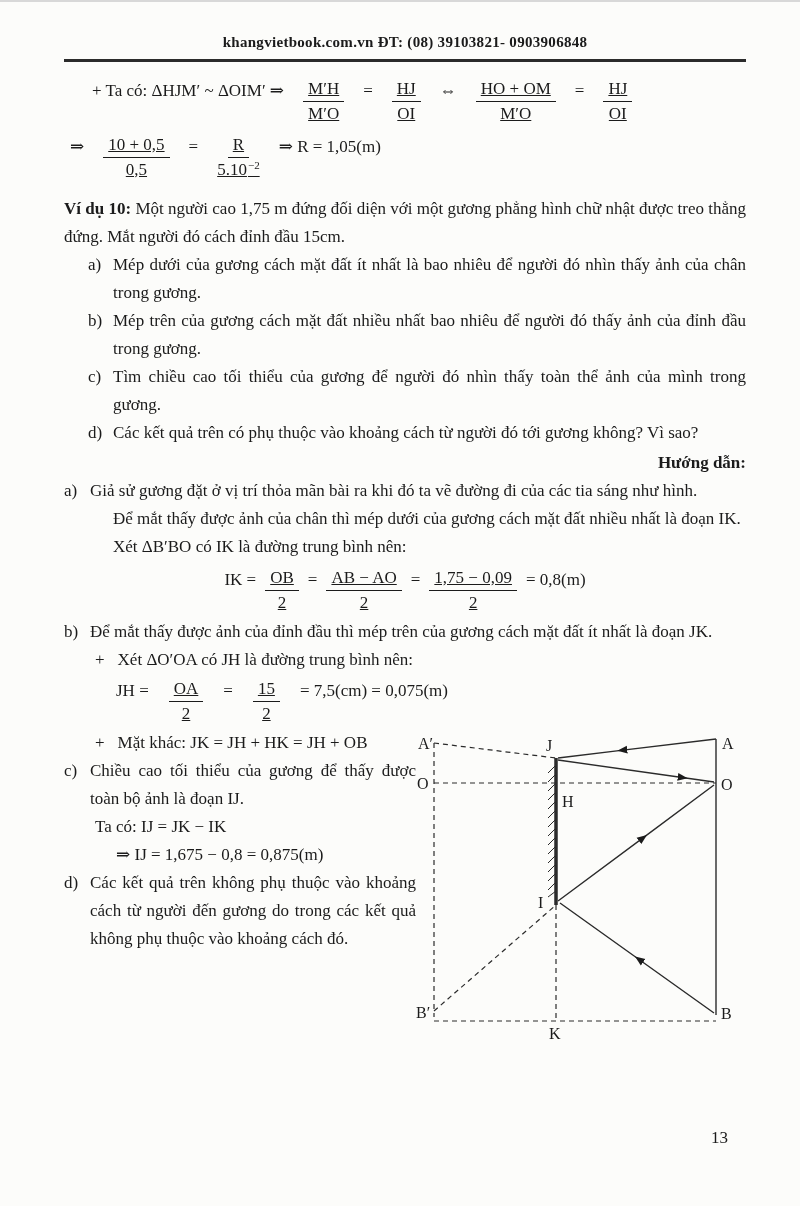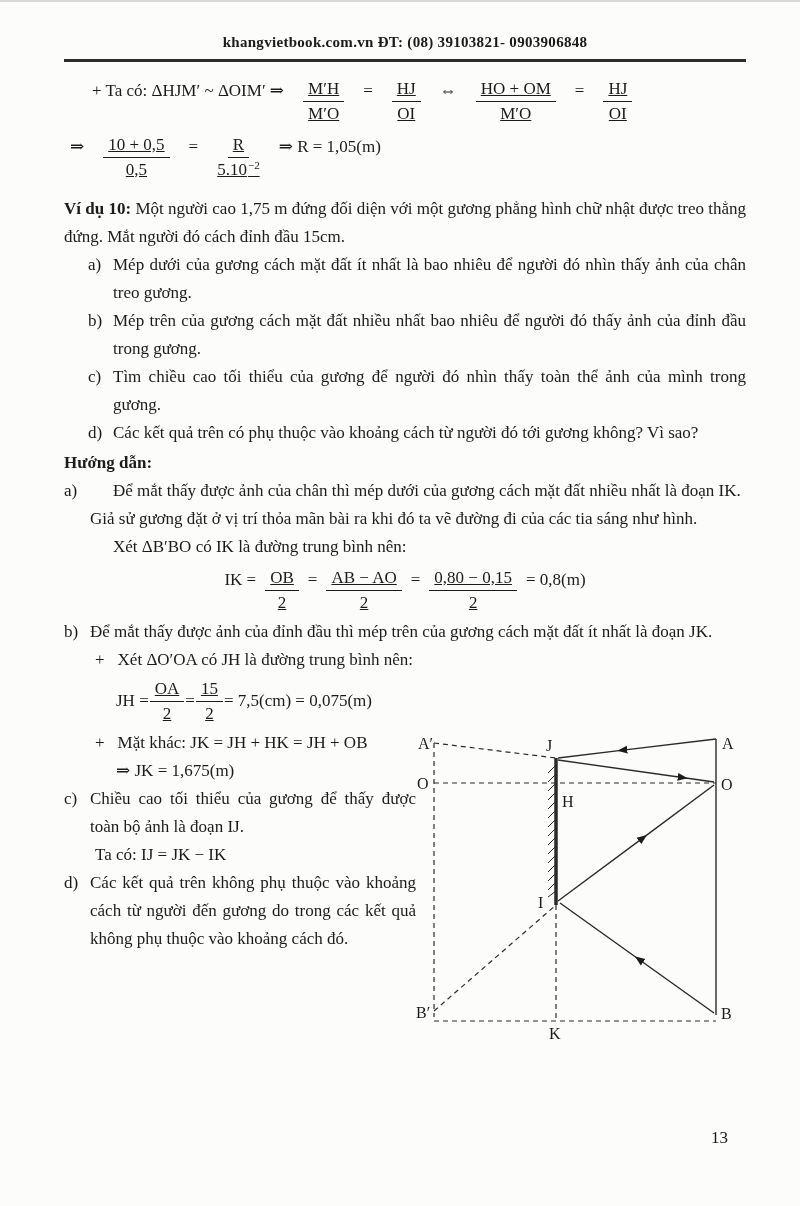--- a/index.html
+++ b/index.html
@@ -24,30 +24,30 @@
   sup.exp { font-size: 11px; line-height: 1; vertical-align: 6px; margin-left: 1px; }
 
   .para { text-align: justify; }
   .example-para { margin-top: 14px; }
   .bold { font-weight: 700; }
 
   .qitem { display: flex; padding-left: 24px; }
   .qitem .marker { flex: none; width: 25px; }
   .qitem .body { flex: 1; text-align: justify; }
 
-  .hd-title { font-weight: 700; margin-top: 2px; }
+  .hd-title { font-weight: 700; margin-top: 2px; text-align: right; }
 
   .sitem { display: flex; }
   .sitem .marker { flex: none; width: 26px; }
   .sitem .body { flex: 1; text-align: justify; }
   .tindent { text-indent: 23px; }
 
   .bullet-line { display: flex; gap: 13px; padding-left: 31px; }
   .fcenter { display: flex; align-items: flex-start; justify-content: center; gap: 9px; margin: 5px 0 4px; }
-  .fleft { display: flex; align-items: center; gap: 1px; padding-left: 52px; margin: 3px 0 2px; }
+  .fleft { display: flex; gap: 20px; padding-left: 52px; margin: 3px 0 2px; }
 
   .twocol { display: flex; margin-top: 4px; margin-right: -20px; }
   .col-left { flex: none; width: 352px; }
   .col-right { flex: none; width: 334px; padding-top: 2px; }
   .subline { padding-left: 31px; }
   .subline.arrow { padding-left: 52px; }
 
   .pagenum { position: absolute; right: 72px; top: 1122px; }
 
   svg text { font-family: "Liberation Serif", "DejaVu Serif", serif; font-size: 16px; fill: #1b1b1b; }
@@ -98,60 +98,60 @@
       <span>⇒ R = 1,05(m)</span>
     </div>
 
     <p class="para example-para">
       <span class="bold">Ví dụ 10:</span>
       <span>Một người cao 1,75 m đứng đối diện với một gương phẳng hình chữ nhật được treo thẳng đứng. Mắt người đó cách đỉnh đầu 15cm.</span>
     </p>
 
     <div class="qitem">
       <span class="marker">a)</span>
-      <div class="body">Mép dưới của gương cách mặt đất ít nhất là bao nhiêu để người đó nhìn thấy ảnh của chân treo gương.</div>
+      <div class="body">Mép dưới của gương cách mặt đất ít nhất là bao nhiêu để người đó nhìn thấy ảnh của chân trong gương.</div>
     </div>
     <div class="qitem">
       <span class="marker">b)</span>
       <div class="body">Mép trên của gương cách mặt đất nhiều nhất bao nhiêu để người đó thấy ảnh của đỉnh đầu trong gương.</div>
     </div>
     <div class="qitem">
       <span class="marker">c)</span>
       <div class="body">Tìm chiều cao tối thiểu của gương để người đó nhìn thấy toàn thể ảnh của mình trong gương.</div>
     </div>
     <div class="qitem">
       <span class="marker">d)</span>
       <div class="body">Các kết quả trên có phụ thuộc vào khoảng cách từ người đó tới gương không? Vì sao?</div>
     </div>
 
     <div class="hd-title">Hướng dẫn:</div>
 
     <div class="sitem">
       <span class="marker">a)</span>
       <div class="body">
+        <div class="para">Giả sử gương đặt ở vị trí thỏa mãn bài ra khi đó ta vẽ đường đi của các tia sáng như hình.</div>
         <div class="para tindent">Để mắt thấy được ảnh của chân thì mép dưới của gương cách mặt đất nhiều nhất là đoạn IK.</div>
-        <div class="para">Giả sử gương đặt ở vị trí thỏa mãn bài ra khi đó ta vẽ đường đi của các tia sáng như hình.</div>
         <div class="para tindent">Xét ΔB′BO có IK là đường trung bình nên:</div>
       </div>
     </div>
 
     <div class="fcenter">
       <span>IK =</span>
       <span class="frac">
         <span class="num">OB</span>
         <span class="den">2</span>
       </span>
       <span>=</span>
       <span class="frac">
         <span class="num">AB − AO</span>
         <span class="den">2</span>
       </span>
       <span>=</span>
       <span class="frac">
-        <span class="num">0,80 − 0,15</span>
+        <span class="num">1,75 − 0,09</span>
         <span class="den">2</span>
       </span>
       <span>= 0,8(m)</span>
     </div>
 
     <div class="sitem">
       <span class="marker">b)</span>
       <div class="body">
         <div class="para">Để mắt thấy được ảnh của đỉnh đầu thì mép trên của gương cách mặt đất ít nhất là đoạn JK.</div>
       </div>
@@ -174,26 +174,26 @@
       </span>
       <span>= 7,5(cm) = 0,075(m)</span>
     </div>
 
     <div class="twocol">
       <div class="col-left">
         <div class="bullet-line">
           <span>+</span>
           <span>Mặt khác: JK = JH + HK = JH + OB</span>
         </div>
-        <div class="subline arrow">⇒ JK = 1,675(m)</div>
         <div class="sitem">
           <span class="marker">c)</span>
           <div class="body">Chiều cao tối thiểu của gương để thấy được toàn bộ ảnh là đoạn IJ.</div>
         </div>
         <div class="subline">Ta có: IJ = JK − IK</div>
+        <div class="subline arrow">⇒ IJ = 1,675 − 0,8 = 0,875(m)</div>
         <div class="sitem">
           <span class="marker">d)</span>
           <div class="body">Các kết quả trên không phụ thuộc vào khoảng cách từ người đến gương do trong các kết quả không phụ thuộc vào khoảng cách đó.</div>
         </div>
       </div>
 
       <div class="col-right">
         <svg width="330" height="312" viewBox="0 0 330 312">
           <defs>
             <marker id="arr" viewBox="0 0 10 10" refX="6" refY="5" markerWidth="7.5" markerHeight="7.5" orient="auto">

